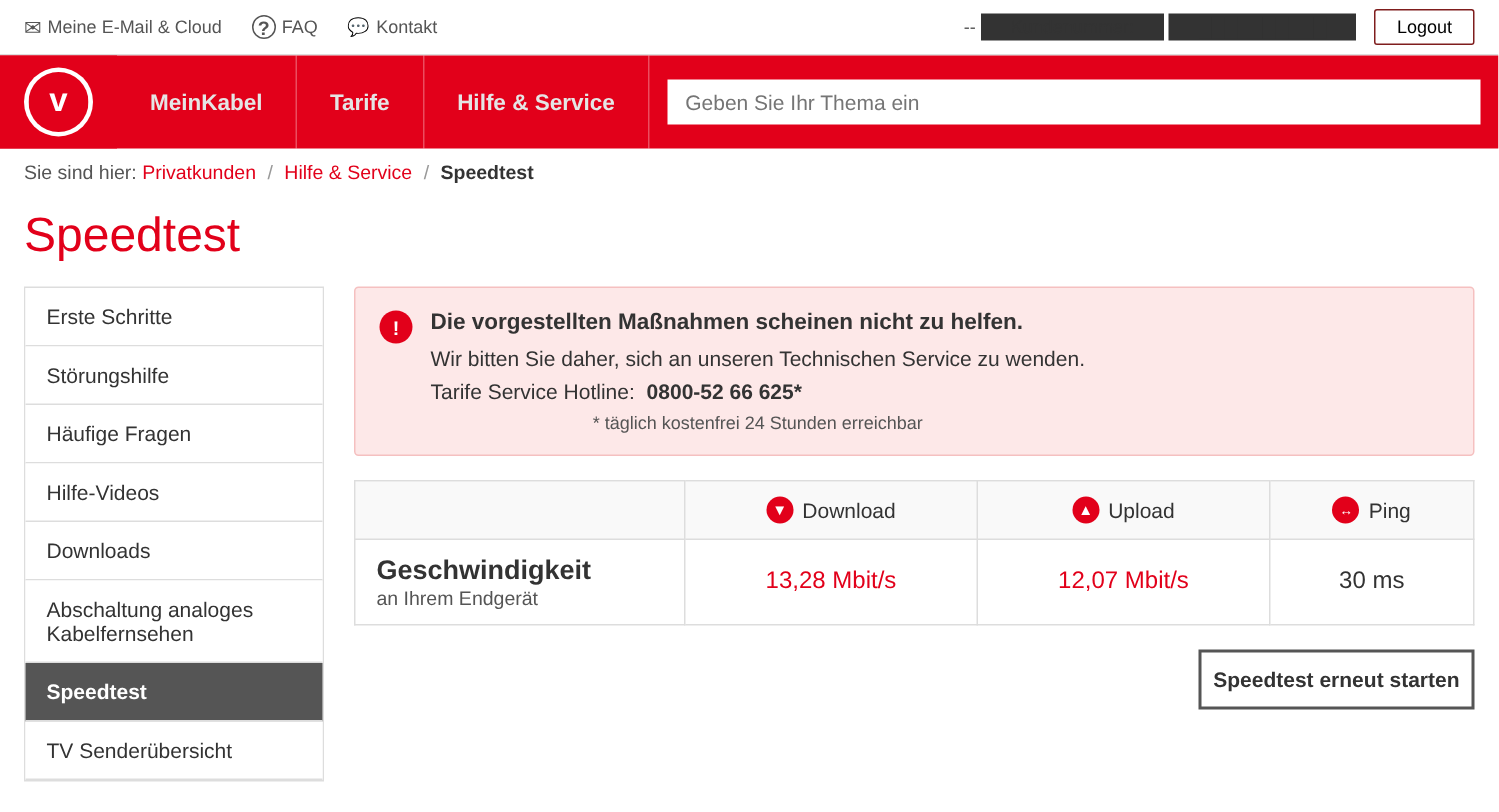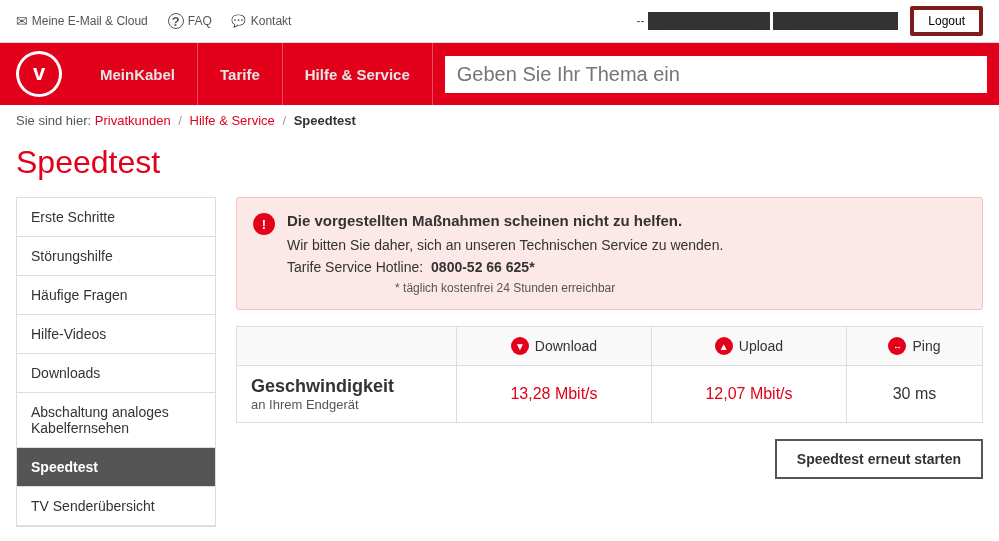--- a/index.html
+++ b/index.html
@@ -9,42 +9,42 @@
     .top-bar {
       display: flex; align-items: center; justify-content: space-between;
       padding: 6px 16px; border-bottom: 1px solid #ddd; font-size: 12px; color: #555;
     }
     .top-bar-left { display: flex; gap: 20px; align-items: center; }
     .top-bar-item { display: flex; align-items: center; gap: 4px; cursor: pointer; }
     .top-bar-right { display: flex; align-items: center; gap: 12px; }
     .kundennummer { font-size: 12px; color: #555; }
     .kundennummer span { background: #333; color: #333; padding: 2px 20px; font-size: 12px; }
     .logout-btn {
-      border: 4px solid #7f1d1d; background: #fff; padding: 4px 14px;
+      border: 1px solid #7f1d1d; background: #fff; padding: 4px 14px;
       font-size: 12px; cursor: pointer; border-radius: 2px;
     }
 
     
     .header { display: flex; align-items: stretch; background: #e2001a; }
     .logo-wrap { background: #e2001a; padding: 8px 16px; display: flex; align-items: center; }
     .logo-circle {
       width: 46px; height: 46px; border-radius: 50%; background: #fff;
       display: flex; align-items: center; justify-content: center;
     }
 
     .nav { display: flex; align-items: stretch; }
     .nav-item {
       color: #e5e5e5; padding: 0 22px; font-size: 15px; font-weight: bold;
       display: flex; align-items: center; cursor: pointer; border-right: 1px solid rgba(255,255,255,0.3);
       text-decoration: none;
     }
 
     .search-wrap { flex: 1; display: flex; align-items: center; padding: 8px 12px; }
     .search-input {
-      width: 100%; padding: 7px 12px; border: none; font-size: 20px;
+      width: 100%; padding: 7px 12px; border: none; font-size: 14px;
       color: #999; outline: none;
     }
 
     
     .breadcrumb { padding: 8px 16px; font-size: 13px; color: #555; }
     .breadcrumb a { color: #e2001a; text-decoration: none; }
     .breadcrumb .sep { margin: 0 4px; color: #999; }
     .breadcrumb .current { font-weight: bold; color: #333; }
 
     
@@ -96,21 +96,21 @@
     }
     .speed-label-cell { font-size: 14px; }
     .speed-label-cell .label-main { font-size: 18px; font-weight: bold; }
     .speed-label-cell .label-sub { font-size: 13px; color: #555; }
     .speed-value { text-align: center; color: #e2001a; font-size: 16px; }
     .speed-value-ping { text-align: center; color: #333; font-size: 16px; }
 
     
     .btn-restart {
       float: right; background: #fff; border: 2px solid #555;
-      padding: 10px 20px; font-size: 14px; font-weight: bold;
+      padding: 10px 8px; font-size: 14px; font-weight: bold;
       cursor: pointer; color: #333;
     }
     .clearfix::after { content: ''; display: table; clear: both; }
   </style>
 </head>
 <body>
 
 <div class="top-bar">
   <div class="top-bar-left">
     <div class="top-bar-item">

